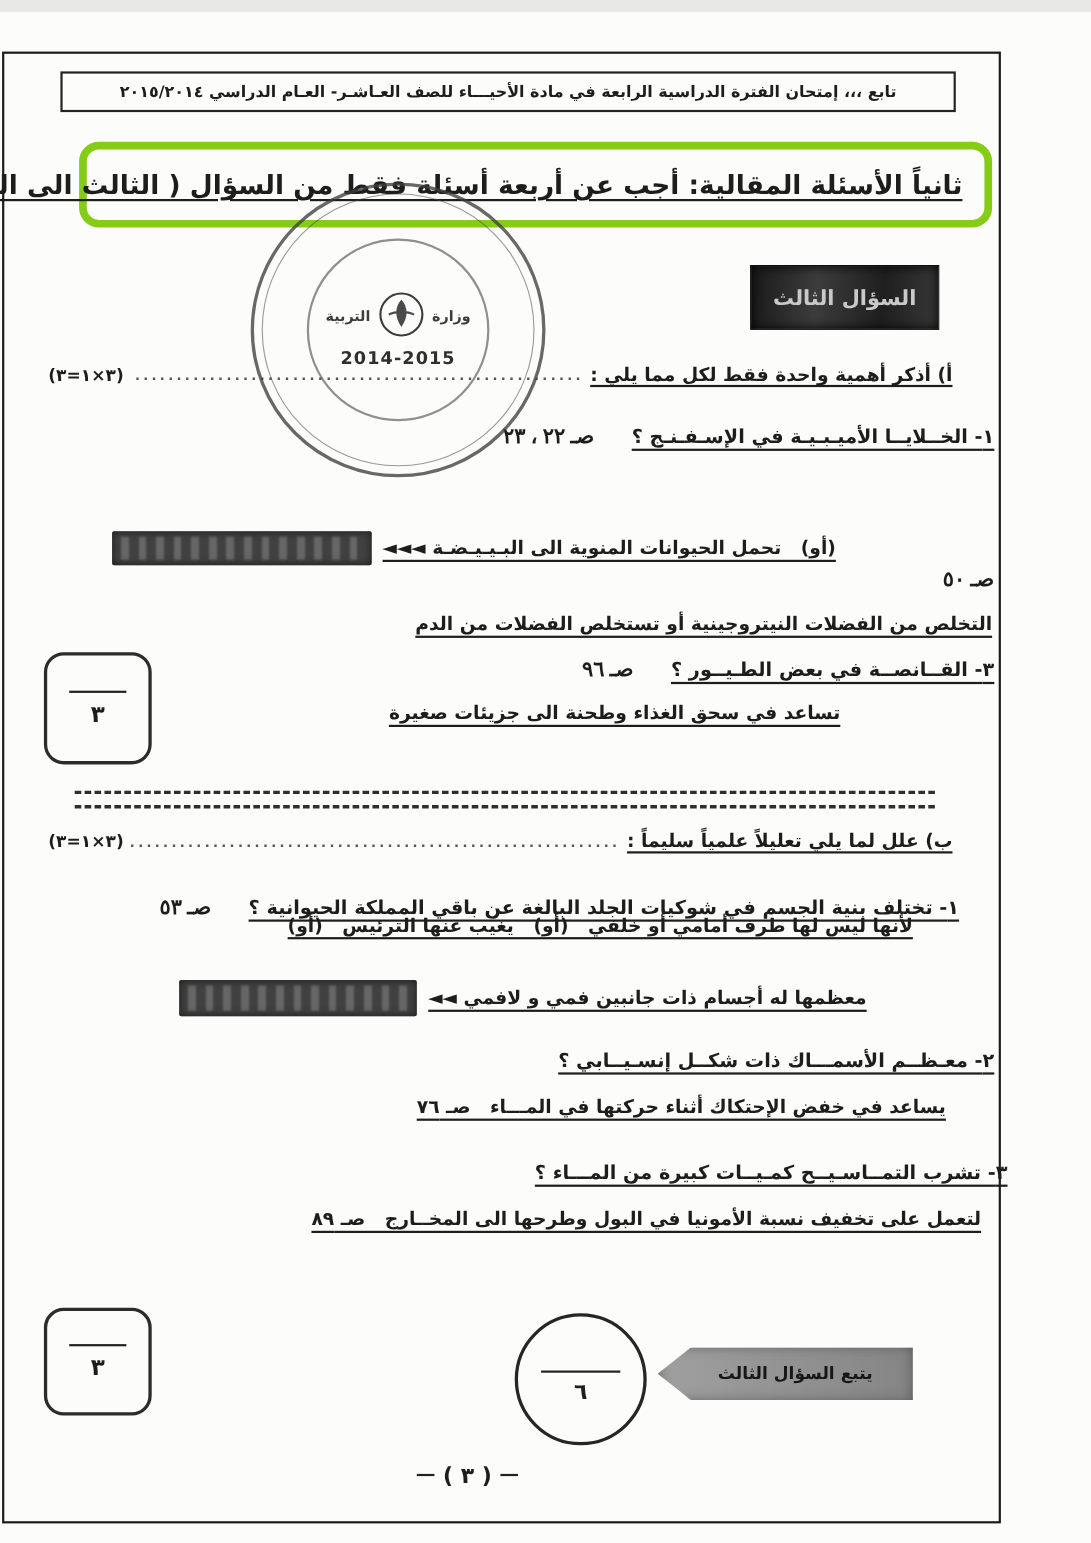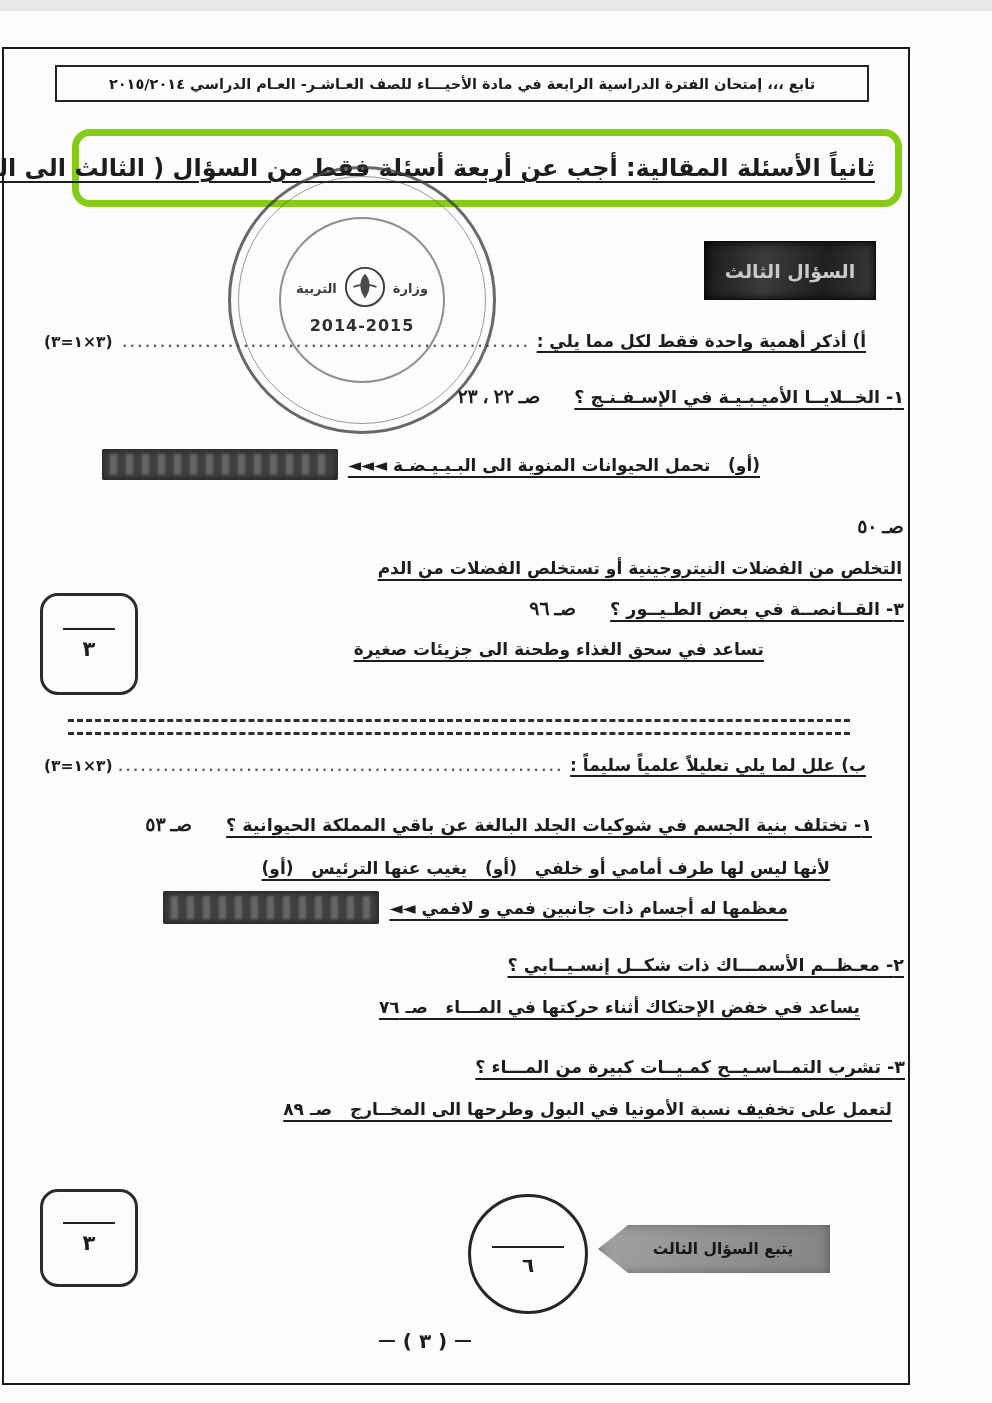--- a/index.html
+++ b/index.html
@@ -15,21 +15,21 @@
 
   
   .stamp{position:absolute;left:268px;top:155px;width:262px;height:262px;border-radius:50%;
         border:3px solid rgba(62,62,62,.78);z-index:3;display:flex;align-items:center;justify-content:center;}
   .stamp::before{content:"";position:absolute;inset:7px;border-radius:50%;border:1.5px solid rgba(70,70,70,.55);}
   .stamp-inner{position:absolute;inset:48px;border-radius:50%;border:2px solid rgba(70,70,70,.6);
         display:flex;flex-direction:column;align-items:center;justify-content:center;gap:5px;}
   .stamp-row{display:flex;align-items:center;gap:7px;font-size:13px;font-weight:bold;color:#3c3c3c;}
   .stamp-year{font-size:16px;font-weight:bold;color:#2f2f2f;letter-spacing:1px;direction:ltr;}
 
-  .badge{position:absolute;left:744px;top:230px;width:170px;height:57px;
+  .badge{position:absolute;left:722px;top:230px;width:170px;height:57px;
         background:linear-gradient(95deg,#191919,#3c3c3c 35%,#1f1f1f 70%,#383838);
         display:flex;align-items:center;justify-content:center;color:#c9c9c9;font-size:19px;font-weight:bold;
         border:1px solid #0c0c0c;box-shadow:inset 0 0 10px #000;}
 
   .lead-row{position:absolute;left:84px;width:822px;display:flex;align-items:baseline;gap:6px;font-weight:bold;}
   .lead-label{font-size:17px;text-decoration:underline;text-underline-offset:4px;text-decoration-thickness:1.8px;white-space:nowrap;}
   .lead-dots{flex:1;overflow:hidden;white-space:nowrap;font-size:12px;color:#555;letter-spacing:3px;}
   .lead-marks{font-size:15.5px;white-space:nowrap;}
 
   .qrow{position:absolute;display:flex;gap:34px;align-items:baseline;font-weight:bold;white-space:nowrap;}
@@ -105,21 +105,21 @@
   <div class="lead-row" style="top:320px;">
     <span class="lead-label">أ) أذكر أهمية واحدة فقط لكل مما يلي :</span>
     <span class="lead-dots">............................................................</span>
     <span class="lead-marks">(٣×١=٣)</span>
   </div>
 
   <div class="qrow" style="top:374px;right:88px;">
     <span class="qtext">١- الخــلايــا الأميـبـيـة في الإسـفـنـج ؟</span>
     <span class="qref">صـ ٢٢ ، ٢٣</span>
   </div>
-  <div class="ansrow" style="top:438px;right:232px;">
+  <div class="ansrow" style="top:472px;right:232px;">
     <span class="txt">(أو) &nbsp; تحمل الحيوانات المنوية الى البـيـيـضـة ◄◄◄</span>
     <span class="redact" style="width:236px;"></span>
   </div>
 
   <div class="qrow" style="top:504px;right:88px;">
     <span class="qref">صـ ٥٠</span>
   </div>
   <div class="ans" style="top:547px;right:90px;">التخلص من الفضلات النيتروجينية أو تستخلص الفضلات من الدم</div>
 
   <div class="qrow" style="top:586px;right:88px;">
@@ -138,32 +138,32 @@
   <div class="lead-row" style="top:744px;">
     <span class="lead-label">ب) علل لما يلي تعليلاً علمياً سليماً :</span>
     <span class="lead-dots">............................................................</span>
     <span class="lead-marks">(٣×١=٣)</span>
   </div>
 
   <div class="qrow" style="top:802px;right:120px;">
     <span class="qtext">١- تختلف بنية الجسم في شوكيات الجلد البالغة عن باقي المملكة الحيوانية ؟</span>
     <span class="qref">صـ ٥٣</span>
   </div>
-  <div class="ans" style="top:847px;right:162px;text-align:right;">لأنها ليس لها طرف أمامي أو خلفي &nbsp; (أو) &nbsp; يغيب عنها الترئيس &nbsp; (أو)</div>
+  <div class="ans" style="top:821px;right:162px;text-align:right;">لأنها ليس لها طرف أمامي أو خلفي &nbsp; (أو) &nbsp; يغيب عنها الترئيس &nbsp; (أو)</div>
   <div class="ansrow" style="top:880px;right:204px;">
     <span class="txt">معظمها له أجسام ذات جانبين فمي و لافمي ◄◄</span>
     <span class="redact" style="width:216px;height:33px;"></span>
   </div>
 
   <div class="qrow" style="top:944px;right:88px;">
     <span class="qtext">٢- معـظــم الأسمـــاك ذات شكــل إنسـيــابي ؟</span>
   </div>
   <div class="ans" style="top:986px;right:132px;">يساعد في خفض الإحتكاك أثناء حركتها في المـــاء &nbsp; صـ ٧٦</div>
 
-  <div class="qrow" style="top:1046px;right:87px;">
+  <div class="qrow" style="top:1046px;right:76px;">
     <span class="qtext">٣- تشرب التمــاسـيــح كمـيــات كبيرة من المـــاء ؟</span>
   </div>
   <div class="ans" style="top:1088px;right:100px;">لتعمل على تخفيف نسبة الأمونيا في البول وطرحها الى المخــارج &nbsp; صـ ٨٩</div>
 
   <div class="grade-box" style="left:80px;top:1178px;height:92px;">
     <div class="grade-line"></div>
     <div class="grade-num">٣</div>
   </div>
 
   <div class="total-circle">

